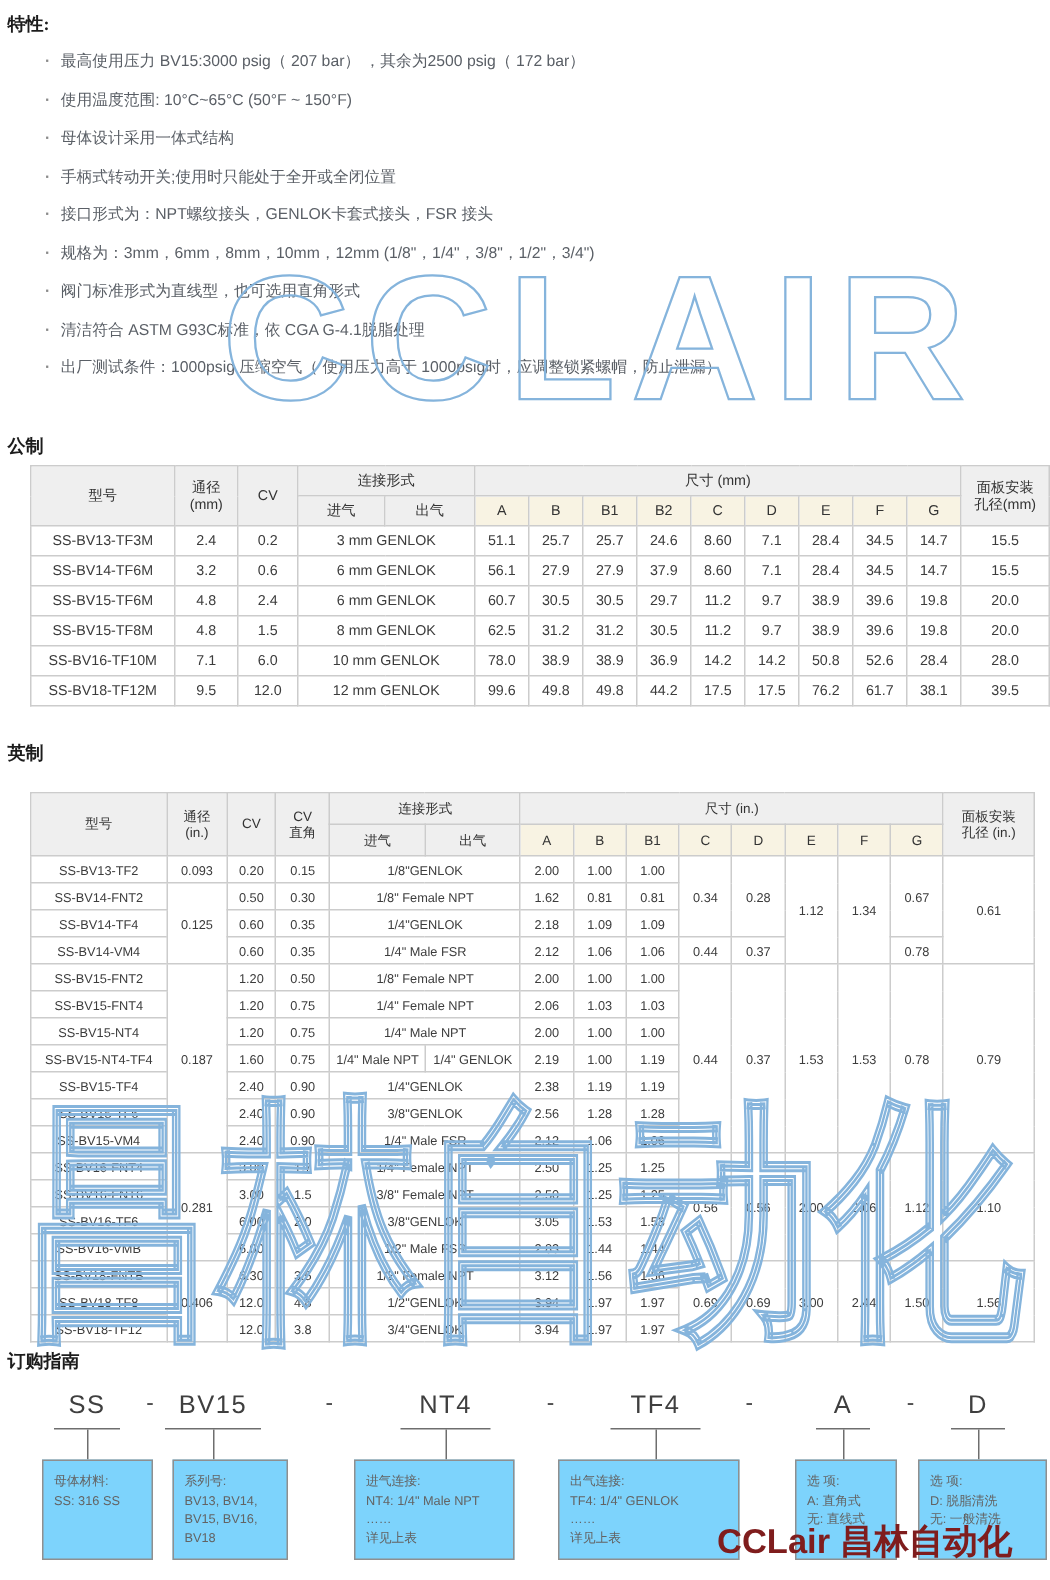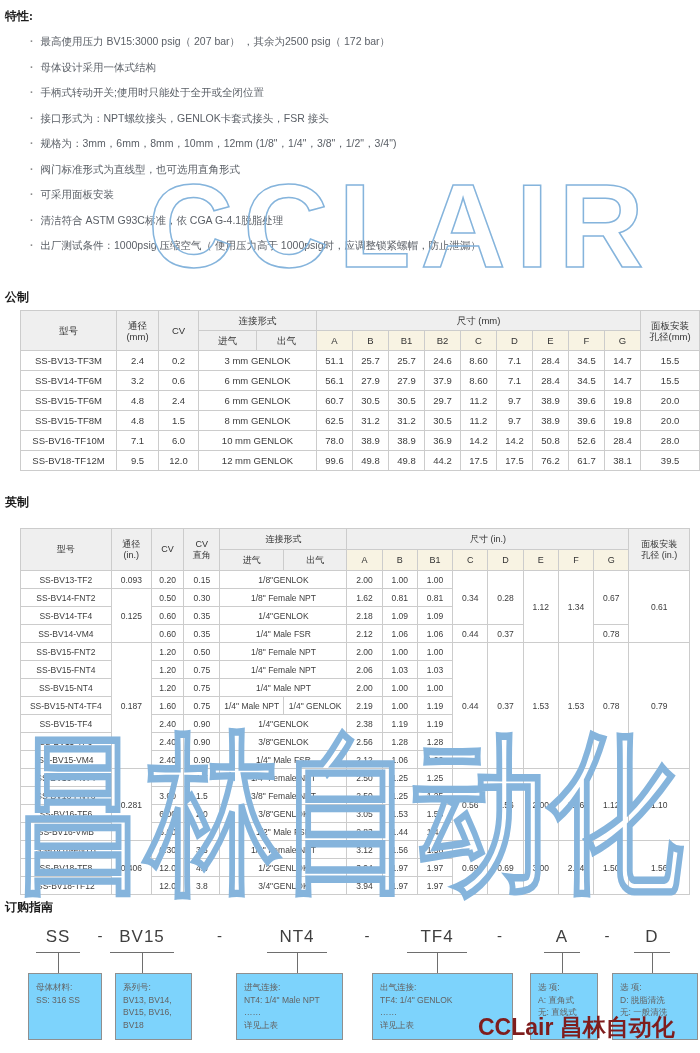--- a/index.html
+++ b/index.html
@@ -46,26 +46,26 @@
                 z-index:6;white-space:nowrap;}
 </style>
 </head>
 <body>
 
 <div class="page">
 
   <div class="sec-title" id="features-title">特性:</div>
   <ul id="features-list">
       <li><span class="blt">·</span><span>最高使用压力 BV15:3000 psig（ 207 bar） ，其余为2500 psig（ 172 bar）</span></li>
+      <li><span class="blt">·</span><span>使用温度范围: 10°C~65°C (50°F ~ 150°F)</span></li>
       <li><span class="blt">·</span><span>母体设计采用一体式结构</span></li>
       <li><span class="blt">·</span><span>手柄式转动开关;使用时只能处于全开或全闭位置</span></li>
       <li><span class="blt">·</span><span>接口形式为：NPT螺纹接头，GENLOK卡套式接头，FSR 接头</span></li>
       <li><span class="blt">·</span><span>规格为：3mm，6mm，8mm，10mm，12mm (1/8"，1/4"，3/8"，1/2"，3/4")</span></li>
       <li><span class="blt">·</span><span>阀门标准形式为直线型，也可选用直角形式</span></li>
-      <li><span class="blt">·</span><span>可采用面板安装</span></li>
       <li><span class="blt">·</span><span>清洁符合 ASTM G93C标准，依 CGA G-4.1脱脂处理</span></li>
       <li><span class="blt">·</span><span>出厂测试条件：1000psig 压缩空气（ 使用压力高于 1000psig时，应调整锁紧螺帽，防止泄漏）</span></li>
     </ul>
 
   <div class="sec-title" id="metric-title">公制</div>
   <table id="metric-table">
     <colgroup>
       <col style="width:96px">
         <col style="width:42px">
         <col style="width:40px">
@@ -477,21 +477,21 @@
       <div class="ord-box" style="left: 216px; width: 107px;">
         <div>进气连接:</div>
         <div>NT4: 1/4" Male NPT</div>
         <div>……</div>
         <div>详见上表</div>
       </div>
       <div class="ord-dash" style="left: 347px;">-</div>
       <div class="ord-code" style="left: 417px;">TF4</div>
       <div class="ord-underline" style="left: 387px; width: 60px;"></div>
       <div class="ord-vline" style="left: 417px;"></div>
-      <div class="ord-box" style="left: 352px; width: 141px;">
+      <div class="ord-box" style="left: 352px; width: 121px;">
         <div>出气连接:</div>
         <div>TF4: 1/4" GENLOK</div>
         <div>……</div>
         <div>详见上表</div>
       </div>
       <div class="ord-dash" style="left: 479.5px;">-</div>
       <div class="ord-code" style="left: 542px;">A</div>
       <div class="ord-underline" style="left: 524px; width: 36px;"></div>
       <div class="ord-vline" style="left: 542px;"></div>
       <div class="ord-box" style="left: 510px; width: 68px;">

